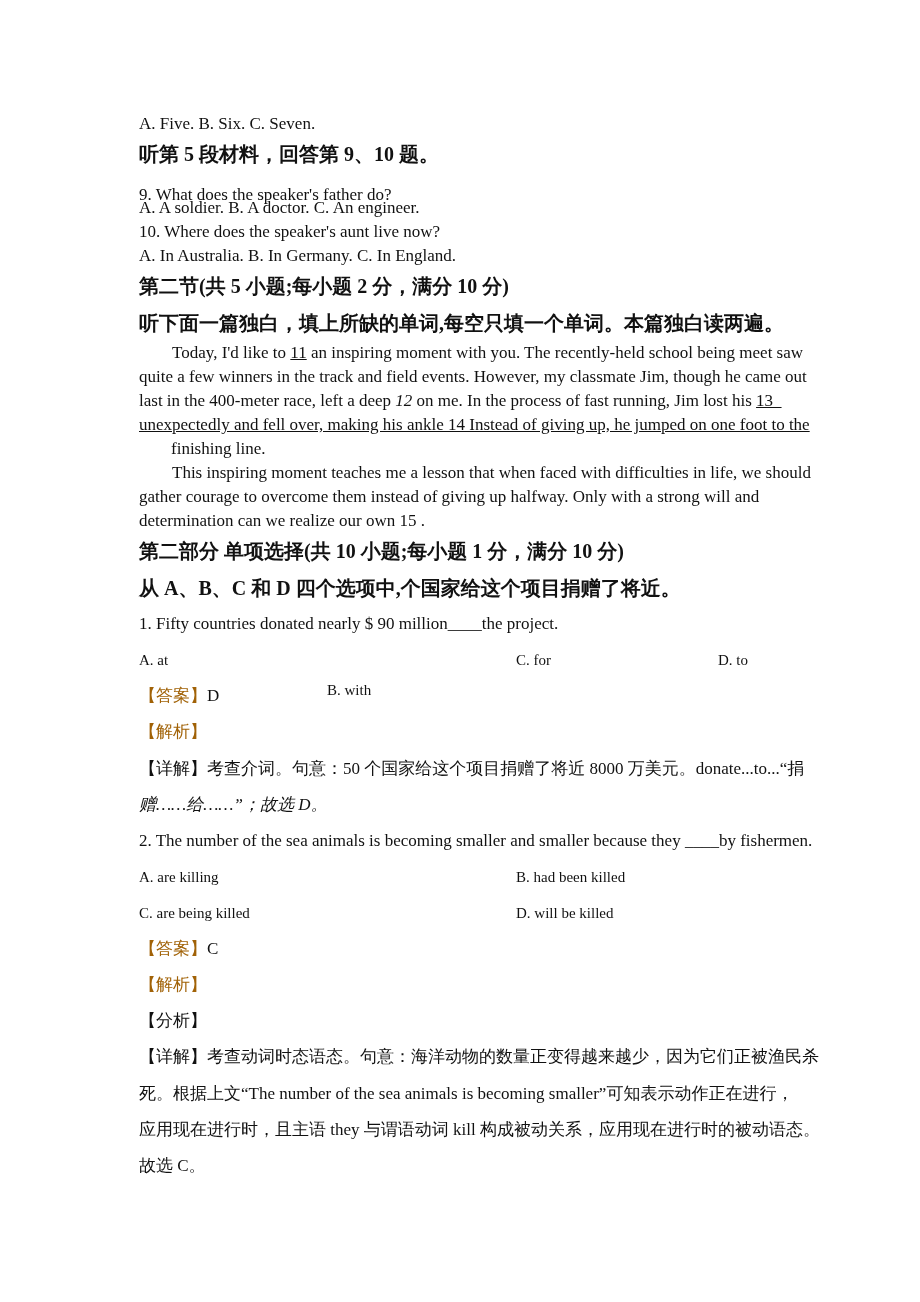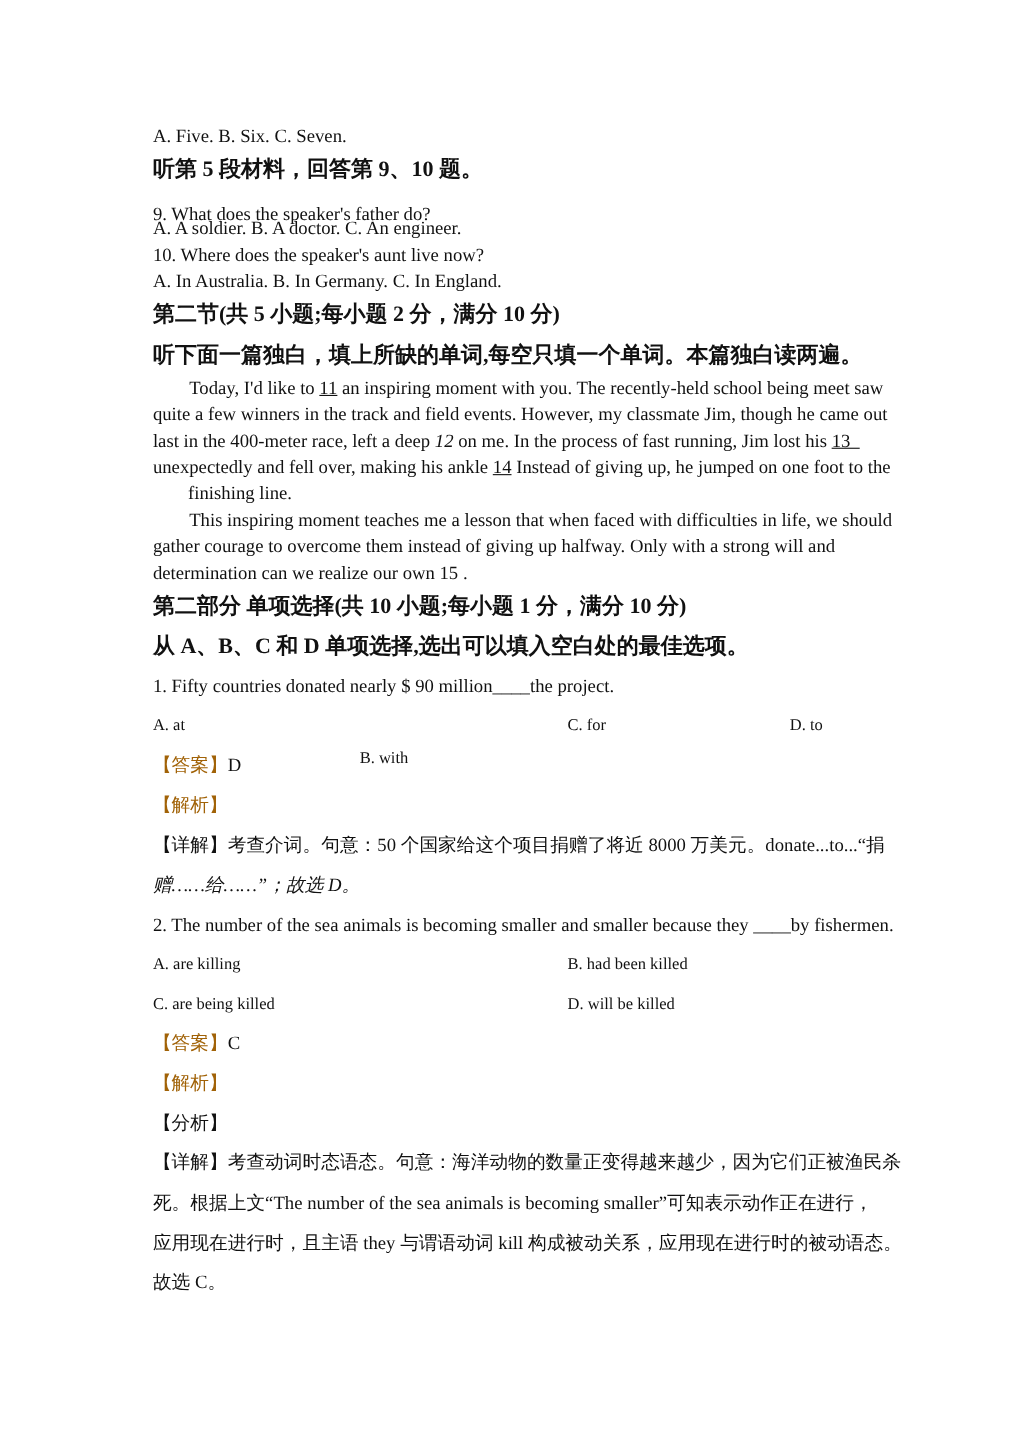--- a/index.html
+++ b/index.html
@@ -58,31 +58,31 @@
   <div class="line bold" style="top:276px;">第二节(共 5 小题;每小题 2 分，满分 10 分)</div>
   <div class="line bold" style="top:313px;">听下面一篇独白，填上所缺的单词,每空只填一个单词。本篇独白读两遍。</div>
 
   <div class="line indent" style="top:343px;">
     <span>Today, I'd like to </span><span class="blank-u">11</span><span> an inspiring moment with you. The recently-held school being meet saw</span>
   </div>
   <div class="line" style="top:367px;">quite a few winners in the track and field events. However, my classmate Jim, though he came out</div>
   <div class="line" style="top:391px;">
     <span>last in the 400-meter race, left a deep </span><span class="blank-i">12</span><span> on me. In the process of fast running, Jim lost his </span><span class="blank-u" style="white-space:pre;">13  </span>
   </div>
-  <div class="line" style="top:415px;">
+  <div class="line" style="top:415px;text-decoration:underline;">
     <span>unexpectedly and fell over, making his ankle </span><span class="blank-u">14</span><span> Instead of giving up, he jumped on one foot to the</span>
   </div>
   <div class="line" style="top:439px;margin-left:32px;">finishing line.</div>
 
   <div class="line indent" style="top:463px;">This inspiring moment teaches me a lesson that when faced with difficulties in life, we should</div>
   <div class="line" style="top:487px;">gather courage to overcome them instead of giving up halfway. Only with a strong will and</div>
   <div class="line" style="top:511px;">determination can we realize our own 15 .</div>
 
   <div class="line bold" style="top:541px;">第二部分  单项选择(共 10 小题;每小题 1 分，满分 10 分)</div>
-  <div class="line bold" style="top:578px;">从 A、B、C 和 D 单项选择,选出可以填入空白处的最佳选项。</div>
+  <div class="line bold" style="top:578px;">从 A、B、C 和 D 四个选项中,个国家给这个项目捐赠了将近。</div>
 
   <div class="line" style="top:614px;">1. Fifty countries donated nearly $ 90 million____the project.</div>
   <div class="opt" style="top:650px; left:0;">A. at</div>
   <div class="opt" style="top:644px; left:188px;margin-top:36px;">B. with</div>
   <div class="opt" style="top:650px; left:377px;">C. for</div>
   <div class="opt" style="top:650px; left:579px;">D. to</div>
 
   <div class="line" style="top:686px;">
     <span class="label-blue">【答案】</span><span>D</span>
   </div>

